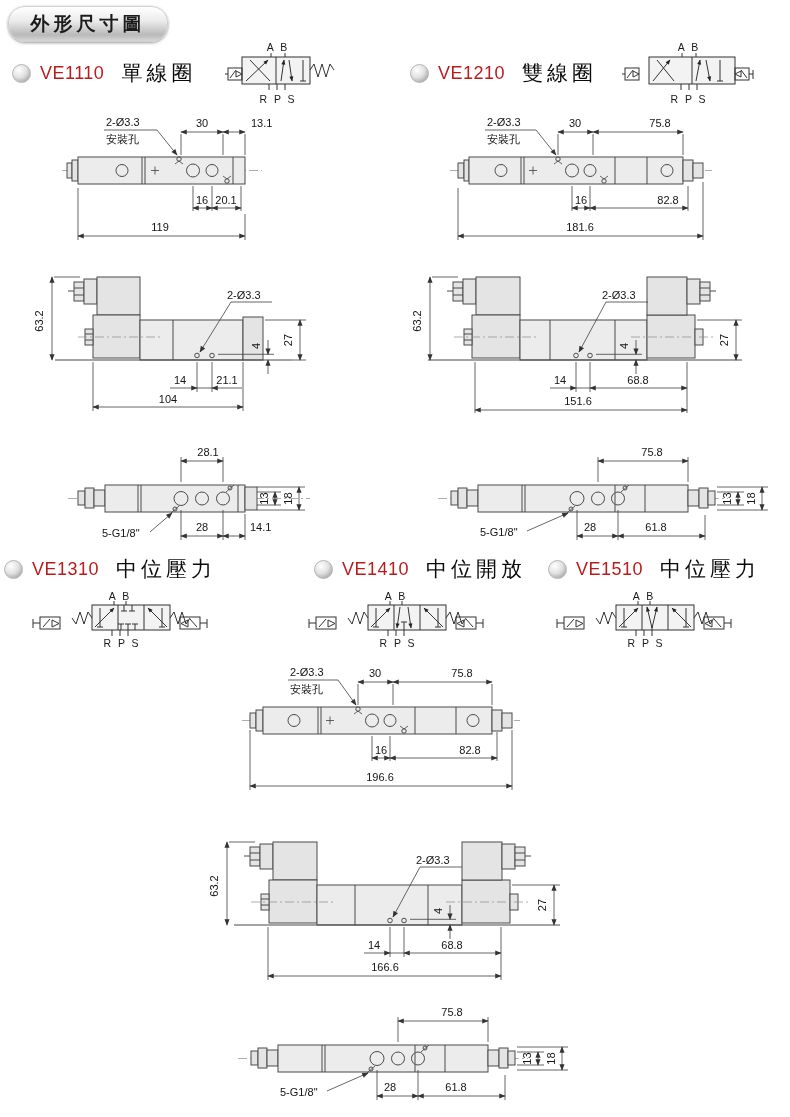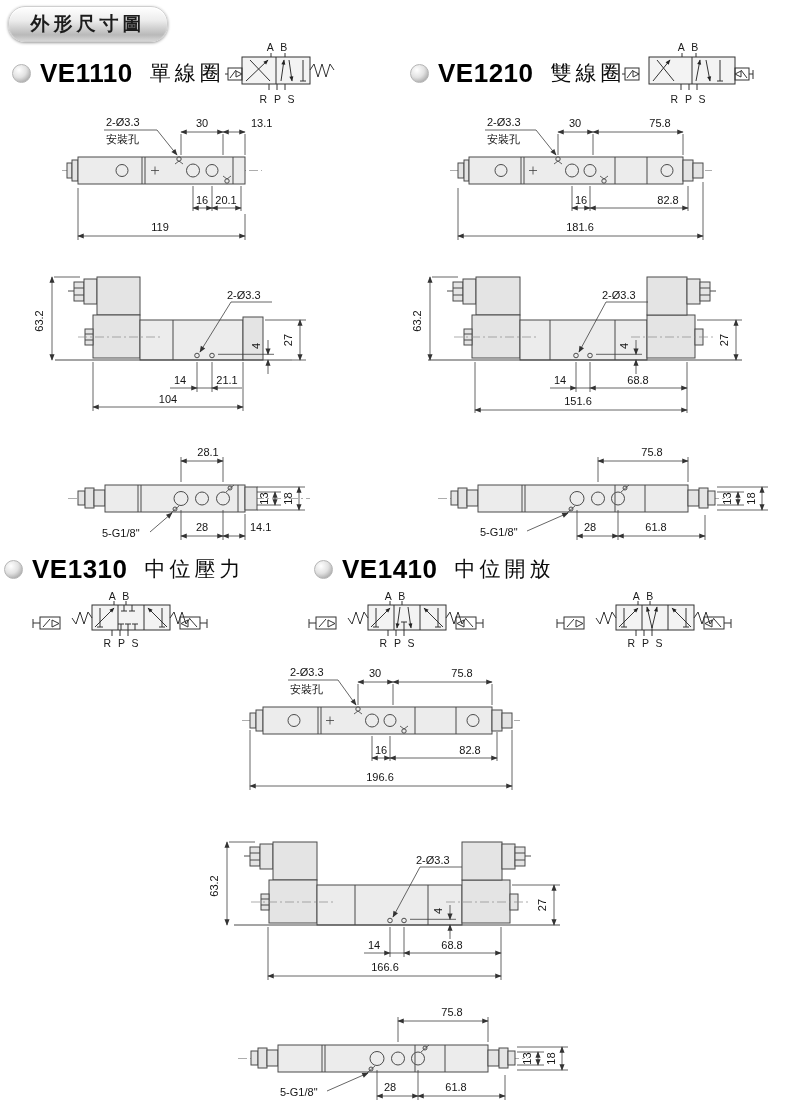--- a/index.html
+++ b/index.html
@@ -7,21 +7,21 @@
   .abs{position:absolute;}
   .badge{position:absolute;left:8px;top:6px;width:158px;height:34px;border-radius:17px;
          background:linear-gradient(180deg,#ffffff 0%,#ececec 40%,#b9b9b9 82%,#d6d6d6 100%);
          box-shadow:0 1px 3px rgba(0,0,0,.4), inset 0 1px 1px #fff;
          display:flex;align-items:center;justify-content:center;border:1px solid #cfcfcf;}
   .badge span{font-size:19px;font-weight:bold;color:#1c1c1c;letter-spacing:4px;}
   .hdr{position:absolute;display:flex;align-items:center;gap:9px;height:26px;}
   .bullet{width:17px;height:17px;border-radius:50%;flex:0 0 auto;
           background:radial-gradient(circle at 35% 30%,#ffffff 0%,#e2e2e2 45%,#8e8e8e 100%);
           border:1px solid #b5b5b5;}
-  .code{font-size:26px;font-weight:700;color:#000000;letter-spacing:.5px;}
+  .code{font-size:18px;font-weight:400;color:#b91c1c;letter-spacing:.5px;}
   .name{font-size:21px;font-weight:400;color:#0a0a0a;letter-spacing:4px;margin-left:8px;}
   svg text{font-family:"Liberation Sans",sans-serif;}
   .dimtxt{font-size:11px;fill:#141414;}
   .body-fill{fill:#ececec;stroke:#4b4b4b;stroke-width:1;}
   .part{fill:#e4e4e4;stroke:#4b4b4b;stroke-width:1;}
   .ln{stroke:#4b4b4b;stroke-width:1;fill:none;}
   .dim{stroke:#3f3f3f;stroke-width:.8;fill:none;}
   .cl{stroke:#8a8a8a;stroke-width:.7;stroke-dasharray:9 3 2 3;fill:none;}
   .hole{fill:none;stroke:#4b4b4b;stroke-width:1;}
   .sym{stroke:#333;fill:none;stroke-width:1;}
@@ -425,20 +425,25 @@
   <div class="hdr" style="left:4px;top:556px">
     <span class="bullet"></span>
     <span class="code">VE1310</span>
     <span class="name">中位壓力</span>
   </div>
   <div class="hdr" style="left:314px;top:556px">
     <span class="bullet"></span>
     <span class="code">VE1410</span>
     <span class="name">中位開放</span>
   </div>
+  <div class="hdr" style="left:548px;top:556px">
+    <span class="bullet"></span>
+    <span class="code">VE1510</span>
+    <span class="name">中位壓力</span>
+  </div>
 
   <svg class="abs" style="left:30px;top:590px" width="185" height="60">
     <text class="symtxt" x="90" y="10" text-anchor="middle">A B</text>
     <g class="sym">
       <line x1="84" y1="11" x2="84" y2="15"></line>
         <line x1="96" y1="11" x2="96" y2="15"></line>
       <rect class="symfill" x="62" y="15" width="78" height="25"></rect>
       <line x1="88" y1="15" x2="88" y2="40"></line>
         <line x1="114" y1="15" x2="114" y2="40"></line>
       <line x1="65" y1="37" x2="84" y2="18" marker-end="url(#as)"></line>

